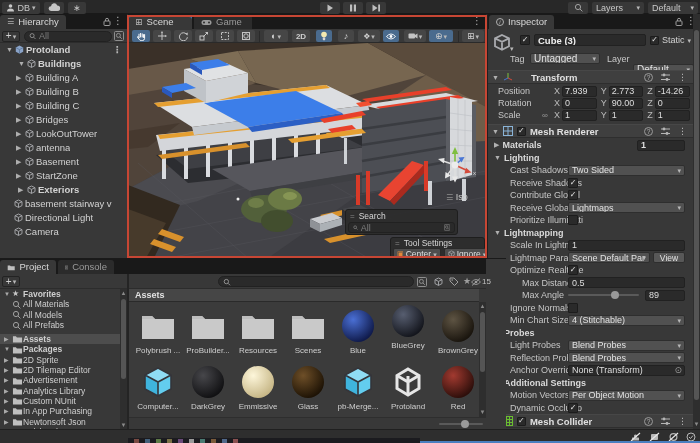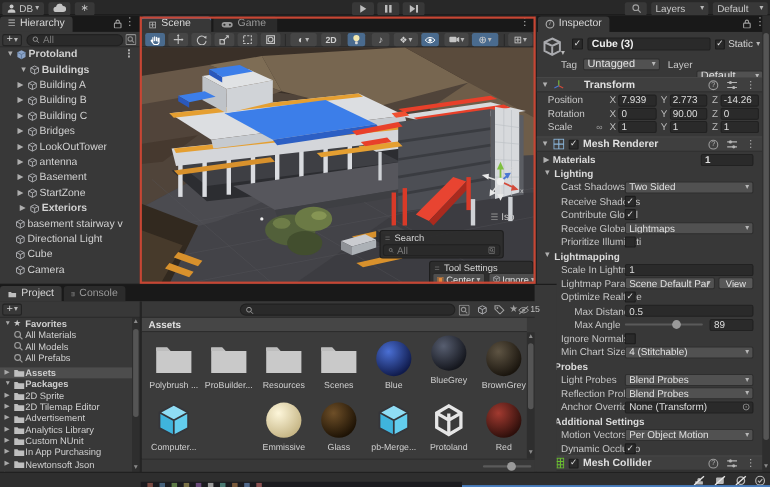--- a/index.html
+++ b/index.html
@@ -348,31 +348,20 @@
       </div>
       <div class="h-row l2x">
         <span class="arr"></span>
         <span class="ic">
 
           <svg width="9" height="10" viewBox="0 0 9 10">
             <use href="#icube"></use>
           </svg>
         </span>
         <span class="lbl">Directional Light</span>
-
-      </div>
-      <div class="h-row l2x">
-        <span class="arr"></span>
-        <span class="ic">
-
-          <svg width="9" height="10" viewBox="0 0 9 10">
-            <use href="#icube"></use>
-          </svg>
-        </span>
-        <span class="lbl">Cube</span>
 
       </div>
       <div class="h-row l2x">
         <span class="arr"></span>
         <span class="ic">
 
           <svg width="9" height="10" viewBox="0 0 9 10">
             <use href="#icube"></use>
           </svg>
         </span>
@@ -1321,20 +1310,28 @@
       <div class="a-item" style="left: 6px; top: 62px;">
         <div class="a-thumb">
 
           <svg width="32" height="32" viewBox="0 0 32 32">
             <use href="#icubebig"></use>
           </svg>
 
         </div>
         <div class="a-label">Computer...</div>
       </div>
+      <div class="a-item" style="left: 56px; top: 62px;">
+        <div class="a-thumb">
+
+          <div class="sphere" style="background: radial-gradient(circle at 35% 30%, rgb(71, 71, 75), rgb(17, 17, 19) 75%);"></div>
+
+        </div>
+        <div class="a-label">DarkGrey</div>
+      </div>
       <div class="a-item" style="left: 106px; top: 62px;">
         <div class="a-thumb">
 
           <div class="sphere" style="background: radial-gradient(circle at 35% 30%, rgb(253, 246, 218), rgb(199, 183, 135) 75%);"></div>
 
         </div>
         <div class="a-label">Emmissive</div>
       </div>
       <div class="a-item" style="left: 156px; top: 62px;">
         <div class="a-thumb">

